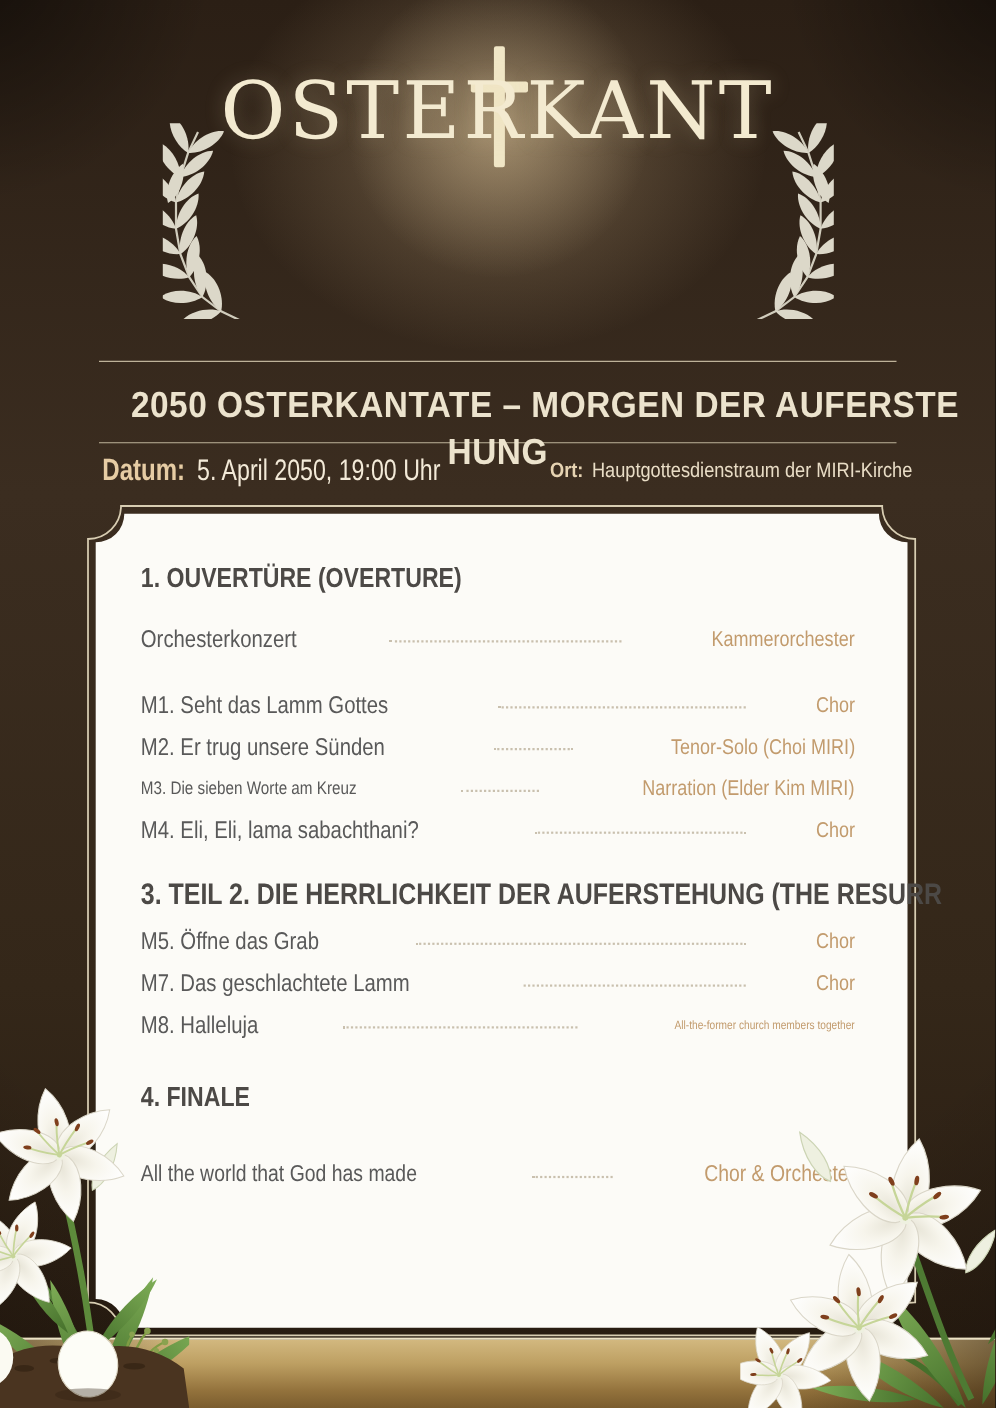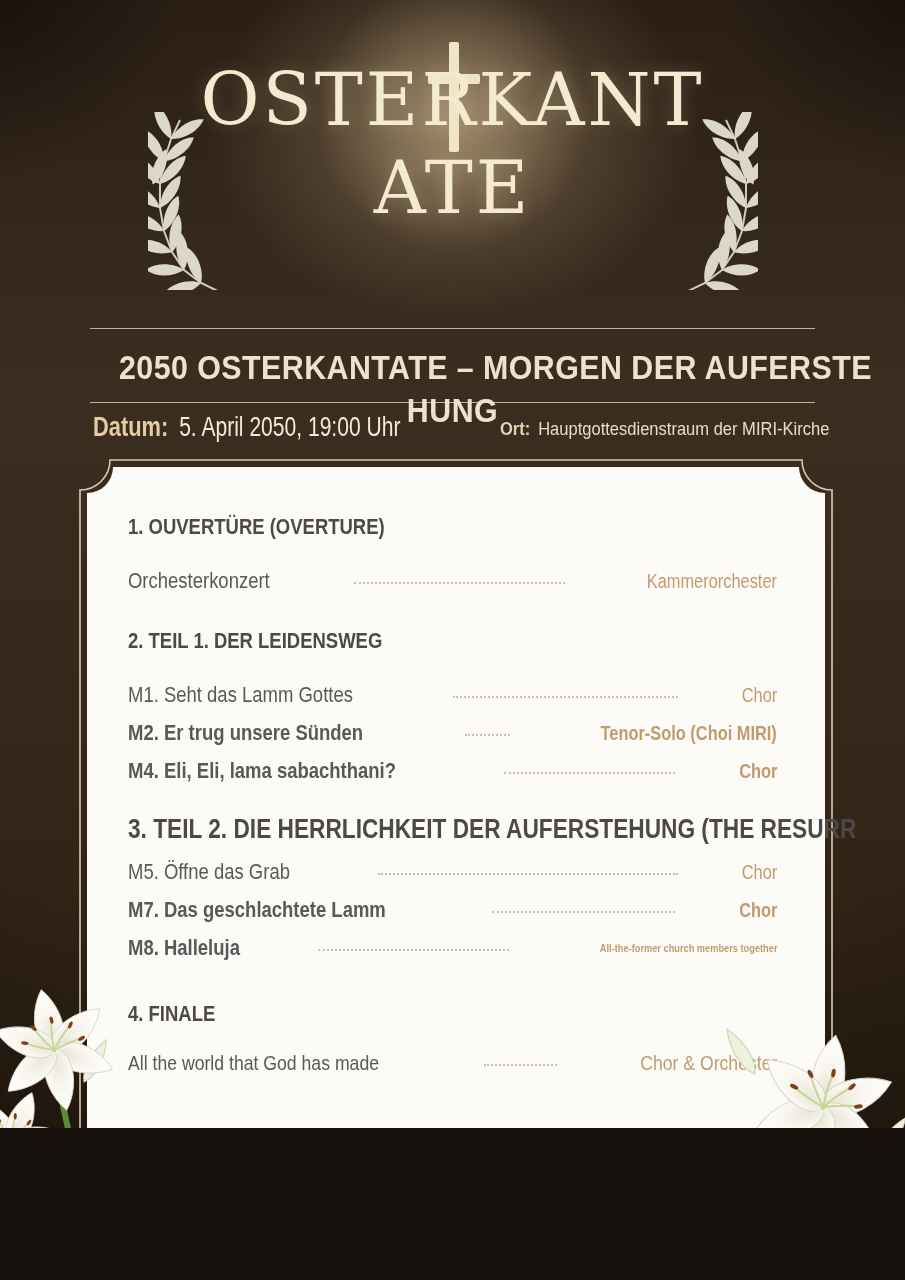--- a/index.html
+++ b/index.html
@@ -1,17 +1,17 @@
 <!DOCTYPE html>
 <html><head>
 <meta charset="utf-8">
 <style>
   html,body{margin:0;padding:0;background:#15100b;}
   .poster{
-    position:relative;width:905px;height:1128px;overflow:hidden;
+    position:relative;width:905px;height:1280px;overflow:hidden;
     font-family:"Liberation Sans",sans-serif;
     background:
       radial-gradient(circle 320px at -30px -40px, rgba(0,0,0,.55), rgba(0,0,0,0) 70%),
       radial-gradient(circle 320px at 935px -40px, rgba(0,0,0,.55), rgba(0,0,0,0) 70%),
       radial-gradient(ellipse 360px 280px at 453px 130px, rgba(216,186,140,.38), rgba(216,186,140,0) 68%),
       radial-gradient(ellipse 130% 100% at 50% 35%, rgba(0,0,0,0) 55%, rgba(8,4,1,.55) 100%),
       linear-gradient(180deg,#2b1f15 0%,#3b2d20 35%,#342719 70%,#281c11 100%);
   }
   
   .glow{position:absolute;left:303px;top:-35px;width:300px;height:300px;
@@ -36,34 +36,34 @@
   .meta .datum .lbl{font-weight:bold;font-size:28px;color:#e6cca4;}
   .meta .datum .val{font-size:27px;color:#f3ead8;margin-left:14px;}
   .meta .ort{position:absolute;left:407px;top:7px;white-space:nowrap;transform:scaleX(.87);transform-origin:left center;}
   .meta .ort .lbl{font-weight:bold;font-size:19px;color:#e6d3b2;}
   .meta .ort .val{font-size:19px;color:#e9ddc6;margin-left:9px;}
   
   .card{position:absolute;left:74px;top:454px;width:764px;height:766px;}
   .card svg.frame{position:absolute;inset:0;}
   .card .content{position:absolute;inset:13px;padding:45px 48px 0 41px;box-sizing:border-box;}
   .sec{margin-bottom:30px;}
-  .sec-h{font-weight:bold;font-size:22px;line-height:29px;color:#4c4946;margin:0 0 25px 0;}
+  .sec-h{font-weight:bold;font-size:25px;line-height:29px;color:#4c4946;margin:0 0 25px 0;}
   .sec-h .tx{display:inline-block;transform:scaleX(.84);transform-origin:left center;white-space:nowrap;}
   .sec-h.wrap2{line-height:27px;margin-bottom:14px;font-size:27px;}
   .row{display:flex;align-items:flex-start;line-height:30px;gap:47px;}
-  .row+.row{margin-top:8px;font-weight:bold;}
+  .row+.row{margin-top:8px;}
   .it{display:inline-block;font-size:22px;color:#595959;transform:scaleX(.84);transform-origin:left center;white-space:nowrap;}
   .it.sm{font-size:16.5px;}
   .it.md{font-size:20px;}
   .dots{flex:1;border-bottom:2px dotted #c9c0ae;height:2px;margin:0 10px;align-self:center;position:relative;top:1px;}
   .perf{display:inline-block;font-size:19.5px;color:#c29b6d;transform:scaleX(.84);transform-origin:right center;white-space:nowrap;}
   .perf.xs{font-size:11px;}
   .perf.lg,.it.fin{font-size:21px;}
   .sec.finale{margin-top:36px;}
-  .sec.finale .sec-h{margin-bottom:20px;}
+  .sec.finale .sec-h{margin-bottom:41px;}
   
   .band{position:absolute;left:0;right:0;top:1216px;bottom:0;
     border-top:2px solid #ece2c4;
     background:
       linear-gradient(90deg,rgba(35,20,8,.5) 0%,rgba(35,20,8,0) 18%,rgba(35,20,8,0) 80%,rgba(35,20,8,.5) 100%),
       linear-gradient(180deg,#d2b87f 0%,#bd9f62 35%,#93723c 75%,#7a5c2e 100%);}
   
   .lilies-left{position:absolute;left:-8px;top:972px;}
   .lilies-right{position:absolute;left:673px;top:1022px;}
 </style>
@@ -92,21 +92,20 @@
   <svg class="laurel left" viewBox="0 0 112 178">
     <polyline points="80,8 89,27 96,49 100,72 100,96 96,119 88,140 76,158 59,171 38,181" fill="none" stroke="#d0ccbc" stroke-width="2" marker-mid="url(#mlp)" marker-start="url(#mtip)"></polyline>
   </svg>
 
   <div class="cross">
       <div class="v"></div>
       <div class="h"></div>
     </div>
   <div class="main-title">
     <div>OSTERKANT</div>
-    <div>ATE</div>
   </div>
 
   <div class="subtitle-box">
     <div class="subtitle-txt">
       <div>2050 OSTERKANTATE – MORGEN DER AUFERSTE</div>
       <div>HUNG</div>
     </div>
   </div>
 
   <div class="meta">
@@ -128,30 +127,34 @@
       <div class="sec">
         <div class="sec-h"><span class="tx">1. OUVERTÜRE (OVERTURE)</span></div>
         <div class="row">
           <span class="it">Orchesterkonzert</span>
           <span class="dots"></span>
           <span class="perf">Kammerorchester</span>
         </div>
       </div>
 
       <div class="sec">
-        <div class="sec-h"><span class="tx">2. TEIL 1. DER LEIDENSWEG</span></div>
         <div class="row">
           <span class="it">M1. Seht das Lamm Gottes</span>
           <span class="dots"></span>
           <span class="perf">Chor</span>
         </div>
         <div class="row">
           <span class="it">M2. Er trug unsere Sünden</span>
           <span class="dots"></span>
           <span class="perf">Tenor-Solo (Choi MIRI)</span>
+        </div>
+        <div class="row">
+          <span class="it sm">M3. Die sieben Worte am Kreuz</span>
+          <span class="dots"></span>
+          <span class="perf">Narration (Elder Kim MIRI)</span>
         </div>
         <div class="row">
           <span class="it">M4. Eli, Eli, lama sabachthani?</span>
           <span class="dots"></span>
           <span class="perf">Chor</span>
         </div>
       </div>
 
       <div class="sec">
         <div class="sec-h wrap2">

